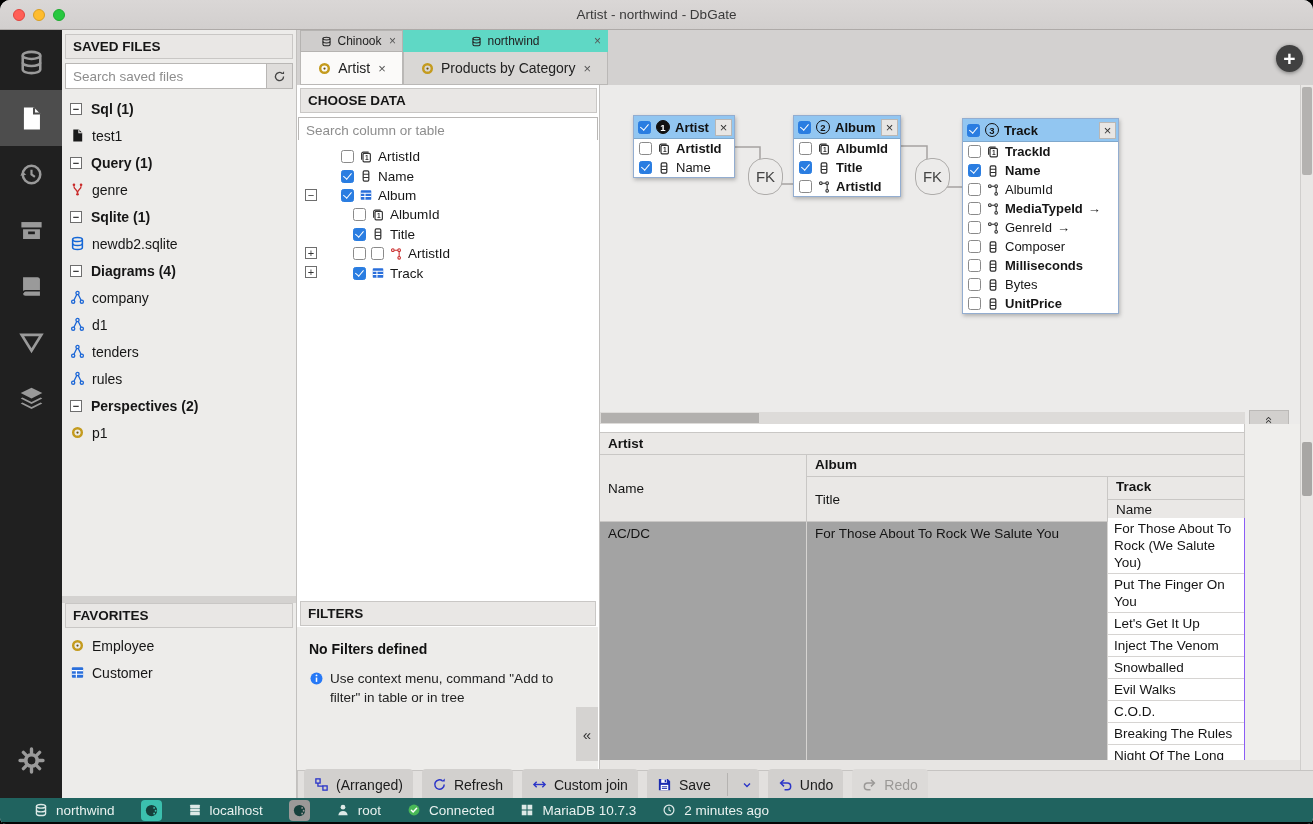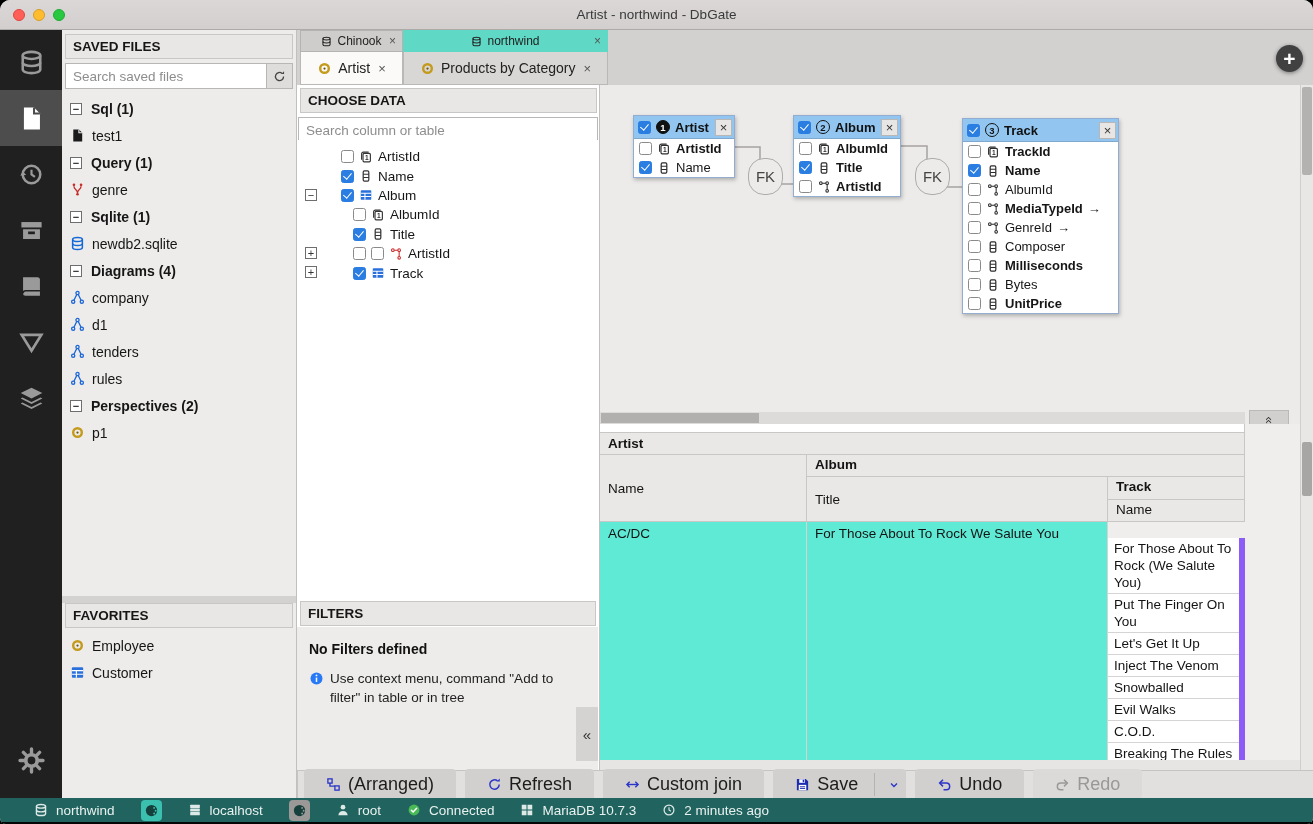--- a/index.html
+++ b/index.html
@@ -104,34 +104,34 @@
   .grid{position:absolute;left:303px;top:394px;right:13px;bottom:28px;background:#efeeec;overflow:hidden;font-size:13.5px;color:#141414;}
   .g-gap{position:absolute;left:0;top:0;width:645px;height:8px;background:#fff;border-right:1px solid #c9c7c5;box-sizing:border-box;}
   .g-root{position:absolute;left:0;top:8px;width:645px;height:23px;background:#eae8e6;border-top:1px solid #c9c7c5;border-bottom:1px solid #c9c7c5;border-right:1px solid #c9c7c5;box-sizing:border-box;font-weight:bold;padding-left:8px;line-height:21px;cursor:pointer;}
   .g-cell{position:absolute;box-sizing:border-box;padding:2px 8px;}
   .g-cell.h{background:#eae8e6;border-right:1px solid #c9c7c5;border-bottom:1px solid #c9c7c5;}
   .name-h{left:0;top:31px;width:207px;height:67px;display:flex;align-items:center;}
   .album-h{left:207px;top:31px;width:438px;height:22px;font-weight:bold;}
   .title-h{left:207px;top:53px;width:301px;height:45px;display:flex;align-items:center;}
   .track-h{left:508px;top:53px;width:137px;height:23px;font-weight:bold;}
   .trackname-h{left:508px;top:76px;width:137px;height:22px;}
-  .g-cell.d{background:#5eead4;border-right:1px solid #d6d4d2;padding-top:4px;}
+  .g-cell.d{background:#a3a3a3;border-right:1px solid #d6d4d2;padding-top:4px;}
   .artist-cell{left:0;top:98px;width:207px;height:238px;}
   .album-cell{left:207px;top:98px;width:301px;height:238px;}
-  .trackcol{position:absolute;left:508px;top:114px;width:137px;background:#fff;border-right:6px solid #8b5cf6;box-sizing:border-box;}
+  .trackcol{position:absolute;left:508px;top:94px;width:137px;background:#fff;border-right:1px solid #8b5cf6;box-sizing:border-box;}
   .trow{box-sizing:border-box;min-height:22px;padding:2px 6px;border-bottom:1px solid #d6d4d2;line-height:17px;cursor:default;}
   .grid-hscroll{position:absolute;left:0;bottom:0;width:100%;height:10px;background:#e7e5e3;}
   
   .vscroll{position:absolute;right:0;top:55px;width:13px;bottom:28px;background:#e9e7e5;border-left:1px solid #d0cecc;box-sizing:border-box;}
   .vthumb{position:absolute;left:1px;width:10px;background:#b4b2b0;border-radius:2px;}
   .vthumb.one{top:2px;height:88px;}
   .vthumb.two{top:357px;height:54px;background:#a8a6a4;}
   
   .toolbar{position:absolute;left:0;right:0;top:740px;height:28px;background:#e2e0de;border-top:1px solid #c6c4c2;border-left:1px solid #c6c4c2;box-sizing:border-box;display:flex;align-items:center;gap:9px;padding-left:6px;}
-  .tbtn{display:flex;align-items:center;gap:7px;height:32px;padding:0 22px;background:#d2d0ce;border-radius:4px;font-size:18px;color:#1c1c1c;cursor:pointer;white-space:nowrap;}
+  .tbtn{display:flex;align-items:center;gap:7px;height:32px;padding:0 10px;background:#d2d0ce;border-radius:4px;font-size:14px;color:#1c1c1c;cursor:pointer;white-space:nowrap;}
   .tbtn .icon{width:15px;height:15px;color:#2b35c8;}
   .tbtn.dis{background:#dcdad8;color:#9a9896;cursor:default;text-align:center;}
   .tbtn.dis .icon{color:#9a9896;}
   .tbtn.split{padding-right:0;align-items:center;}
   .tbtn .sep{width:1px;height:23px;background:#b5b3b1;margin-left:9px;}
   .tbtn .ddown{display:flex;align-items:center;justify-content:center;width:24px;height:23px;cursor:pointer;}
   .tbtn .ddown .icon{width:12px;height:12px;}
   
   .statusbar{position:absolute;left:0;right:0;bottom:0;height:26px;background:#20635f;display:flex;align-items:center;gap:26px;padding-left:34px;border-bottom:2px solid #050505;box-sizing:border-box;}
   .sitem{display:flex;align-items:center;gap:8px;font-size:13.5px;color:#e9f1ef;}

